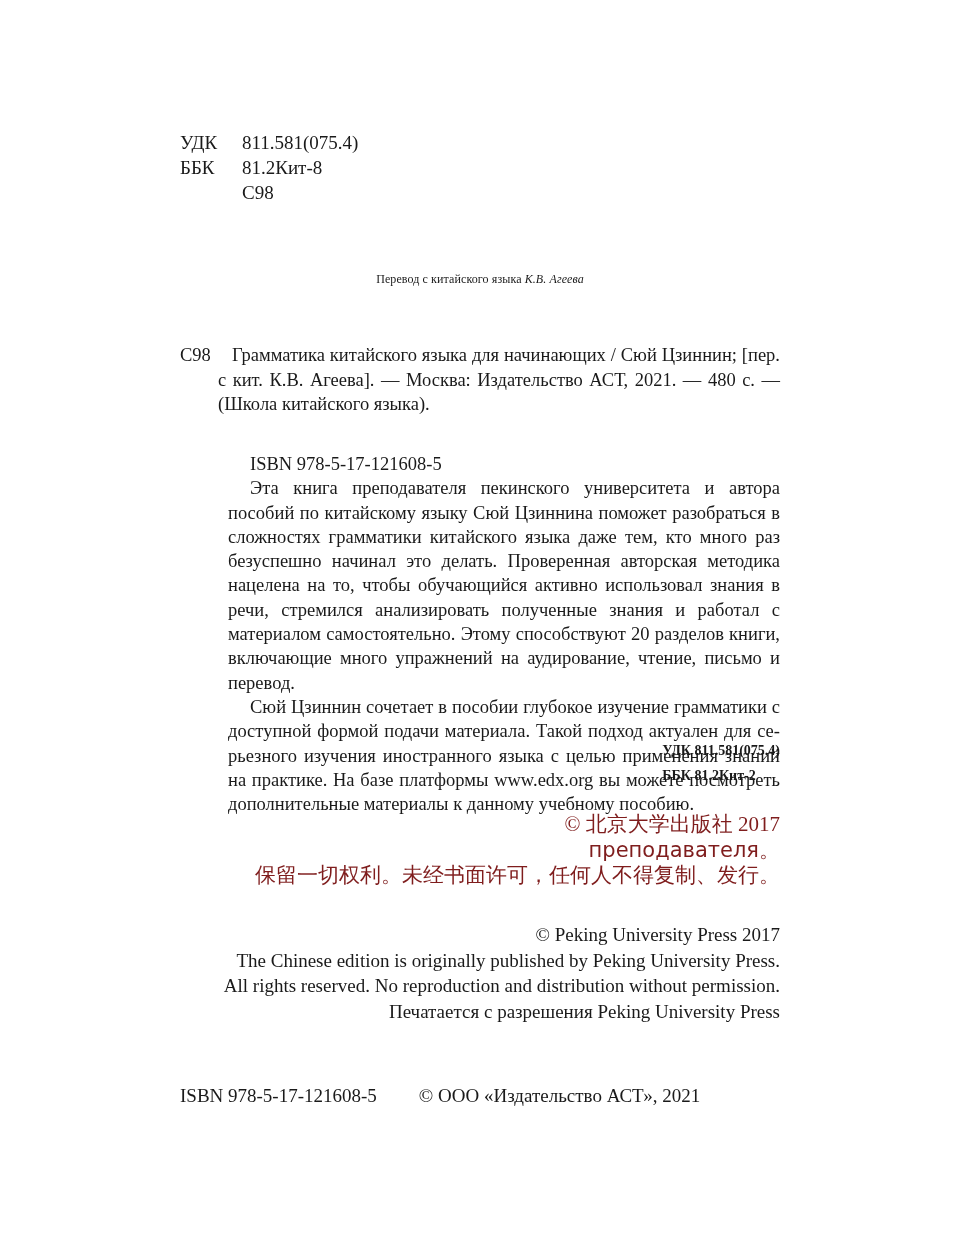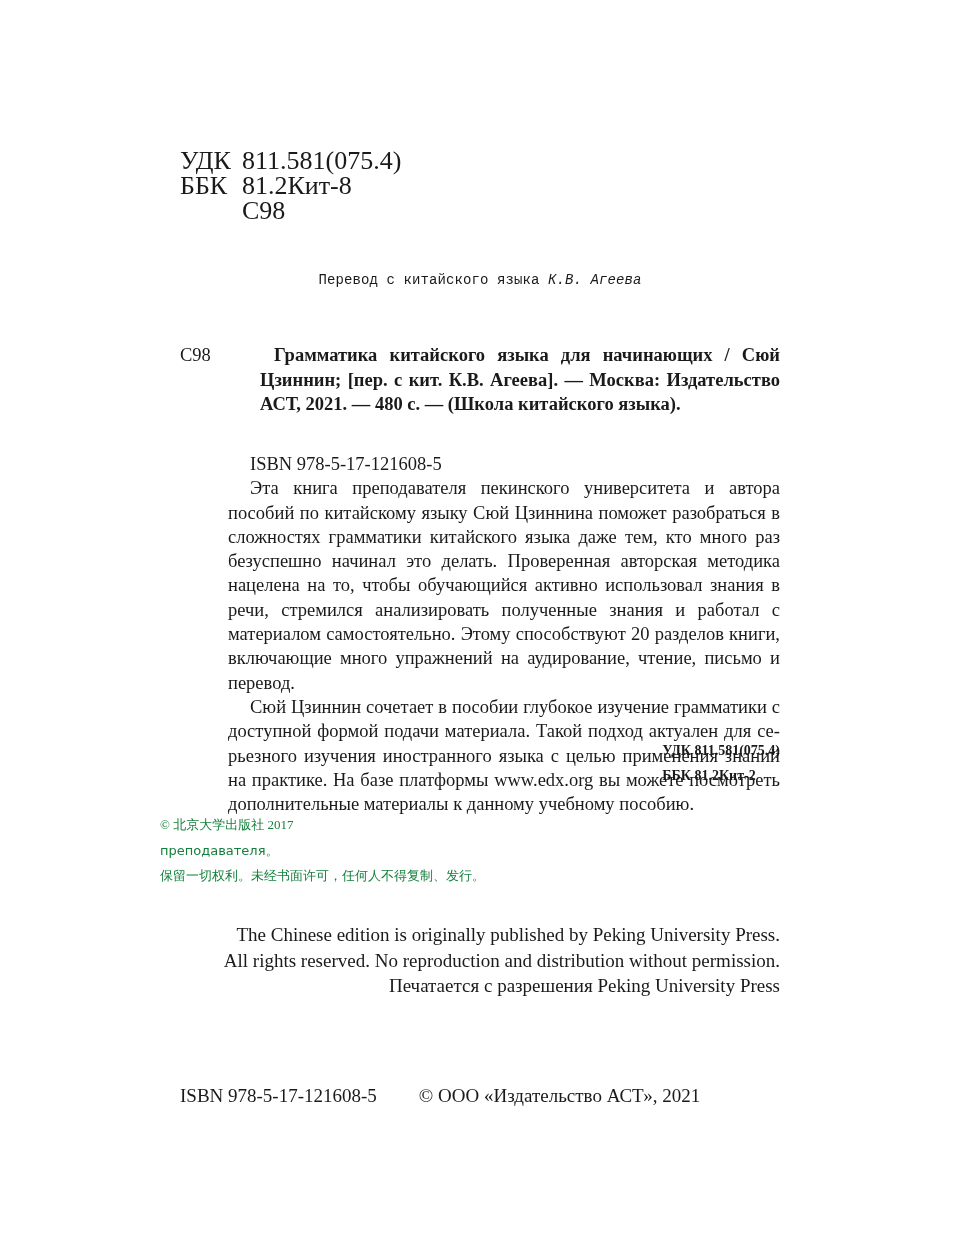--- a/index.html
+++ b/index.html
@@ -19,45 +19,43 @@
   .page {
     position: absolute;
     inset: 0;
   }
 
   
   .codes {
     position: absolute;
     left: 180px;
     top: 130px;
-    font-size: 26px;
+    font-size: 19px;
     line-height: 25px;
-    margin-top: 18px;
   }
   .codes-row {
     display: flex;
   }
   .codes-label {
     width: 62px;
     flex: 0 0 62px;
   }
   .codes-value {
     white-space: nowrap;
   }
 
   
   .translator {
     position: absolute;
     left: 0;
     right: 0;
     top: 272px;
     text-align: center;
-    font-size: 14px;
+    font-size: 12px;
     letter-spacing: 0.1px;
-    font-family: Liberation Mono, monospace;
   }
   .translator .name {
     font-style: italic;
   }
 
   
   .biblio {
     position: absolute;
     left: 180px;
     top: 342px;
@@ -74,26 +72,25 @@
     position: relative;
     margin-top: 1px;
   }
   .shelf-mark {
     position: absolute;
     left: 0;
     top: 0;
     width: 48px;
   }
   .biblio-text {
-    margin-left: 80px;
+    margin-left: 38px;
     text-align: justify;
     text-justify: inter-word;
     text-indent: 14px;
     hyphens: manual;
-    font-weight: bold;
   }
 
   
   .annotation {
     position: absolute;
     left: 228px;
     top: 452px;
     width: 552px;
     font-size: 18.5px;
     line-height: 24.3px;
@@ -119,24 +116,25 @@
     font-size: 14px;
     line-height: 25px;
   }
 
   
   .cn-block {
     position: absolute;
     right: 180px;
     top: 812px;
     width: 620px;
-    font-size: 13px;
+    text-align: right;
+    font-size: 21px;
     line-height: 25.5px;
     font-family: "DejaVu Sans", "Liberation Sans", sans-serif;
-    color: #15803d;
+    color: #7f1d1d;
     white-space: nowrap;
   }
   .cn-block div {
     font-weight: 400;
   }
   .cn-first {
     font-family: "Liberation Serif", serif;
   }
 
   
@@ -206,20 +204,21 @@
     <div>ББК  81.2Кит-2</div>
   </div>
 
   <div class="cn-block">
     <div class="cn-first">© 北京大学出版社 2017</div>
     <div>преподавателя。</div>
     <div>保留一切权利。未经书面许可，任何人不得复制、发行。</div>
   </div>
 
   <div class="en-block">
+    <div>© Peking University Press 2017</div>
     <div>The Chinese edition is originally published by Peking University Press.</div>
     <div>All rights reserved. No reproduction and distribution without permission.</div>
     <div>Печатается с разрешения Peking University Press</div>
   </div>
 
   <div class="footer">
     <span>ISBN 978-5-17-121608-5</span>
     <span class="footer-publisher">© ООО «Издательство АСТ», 2021</span>
   </div>
 

